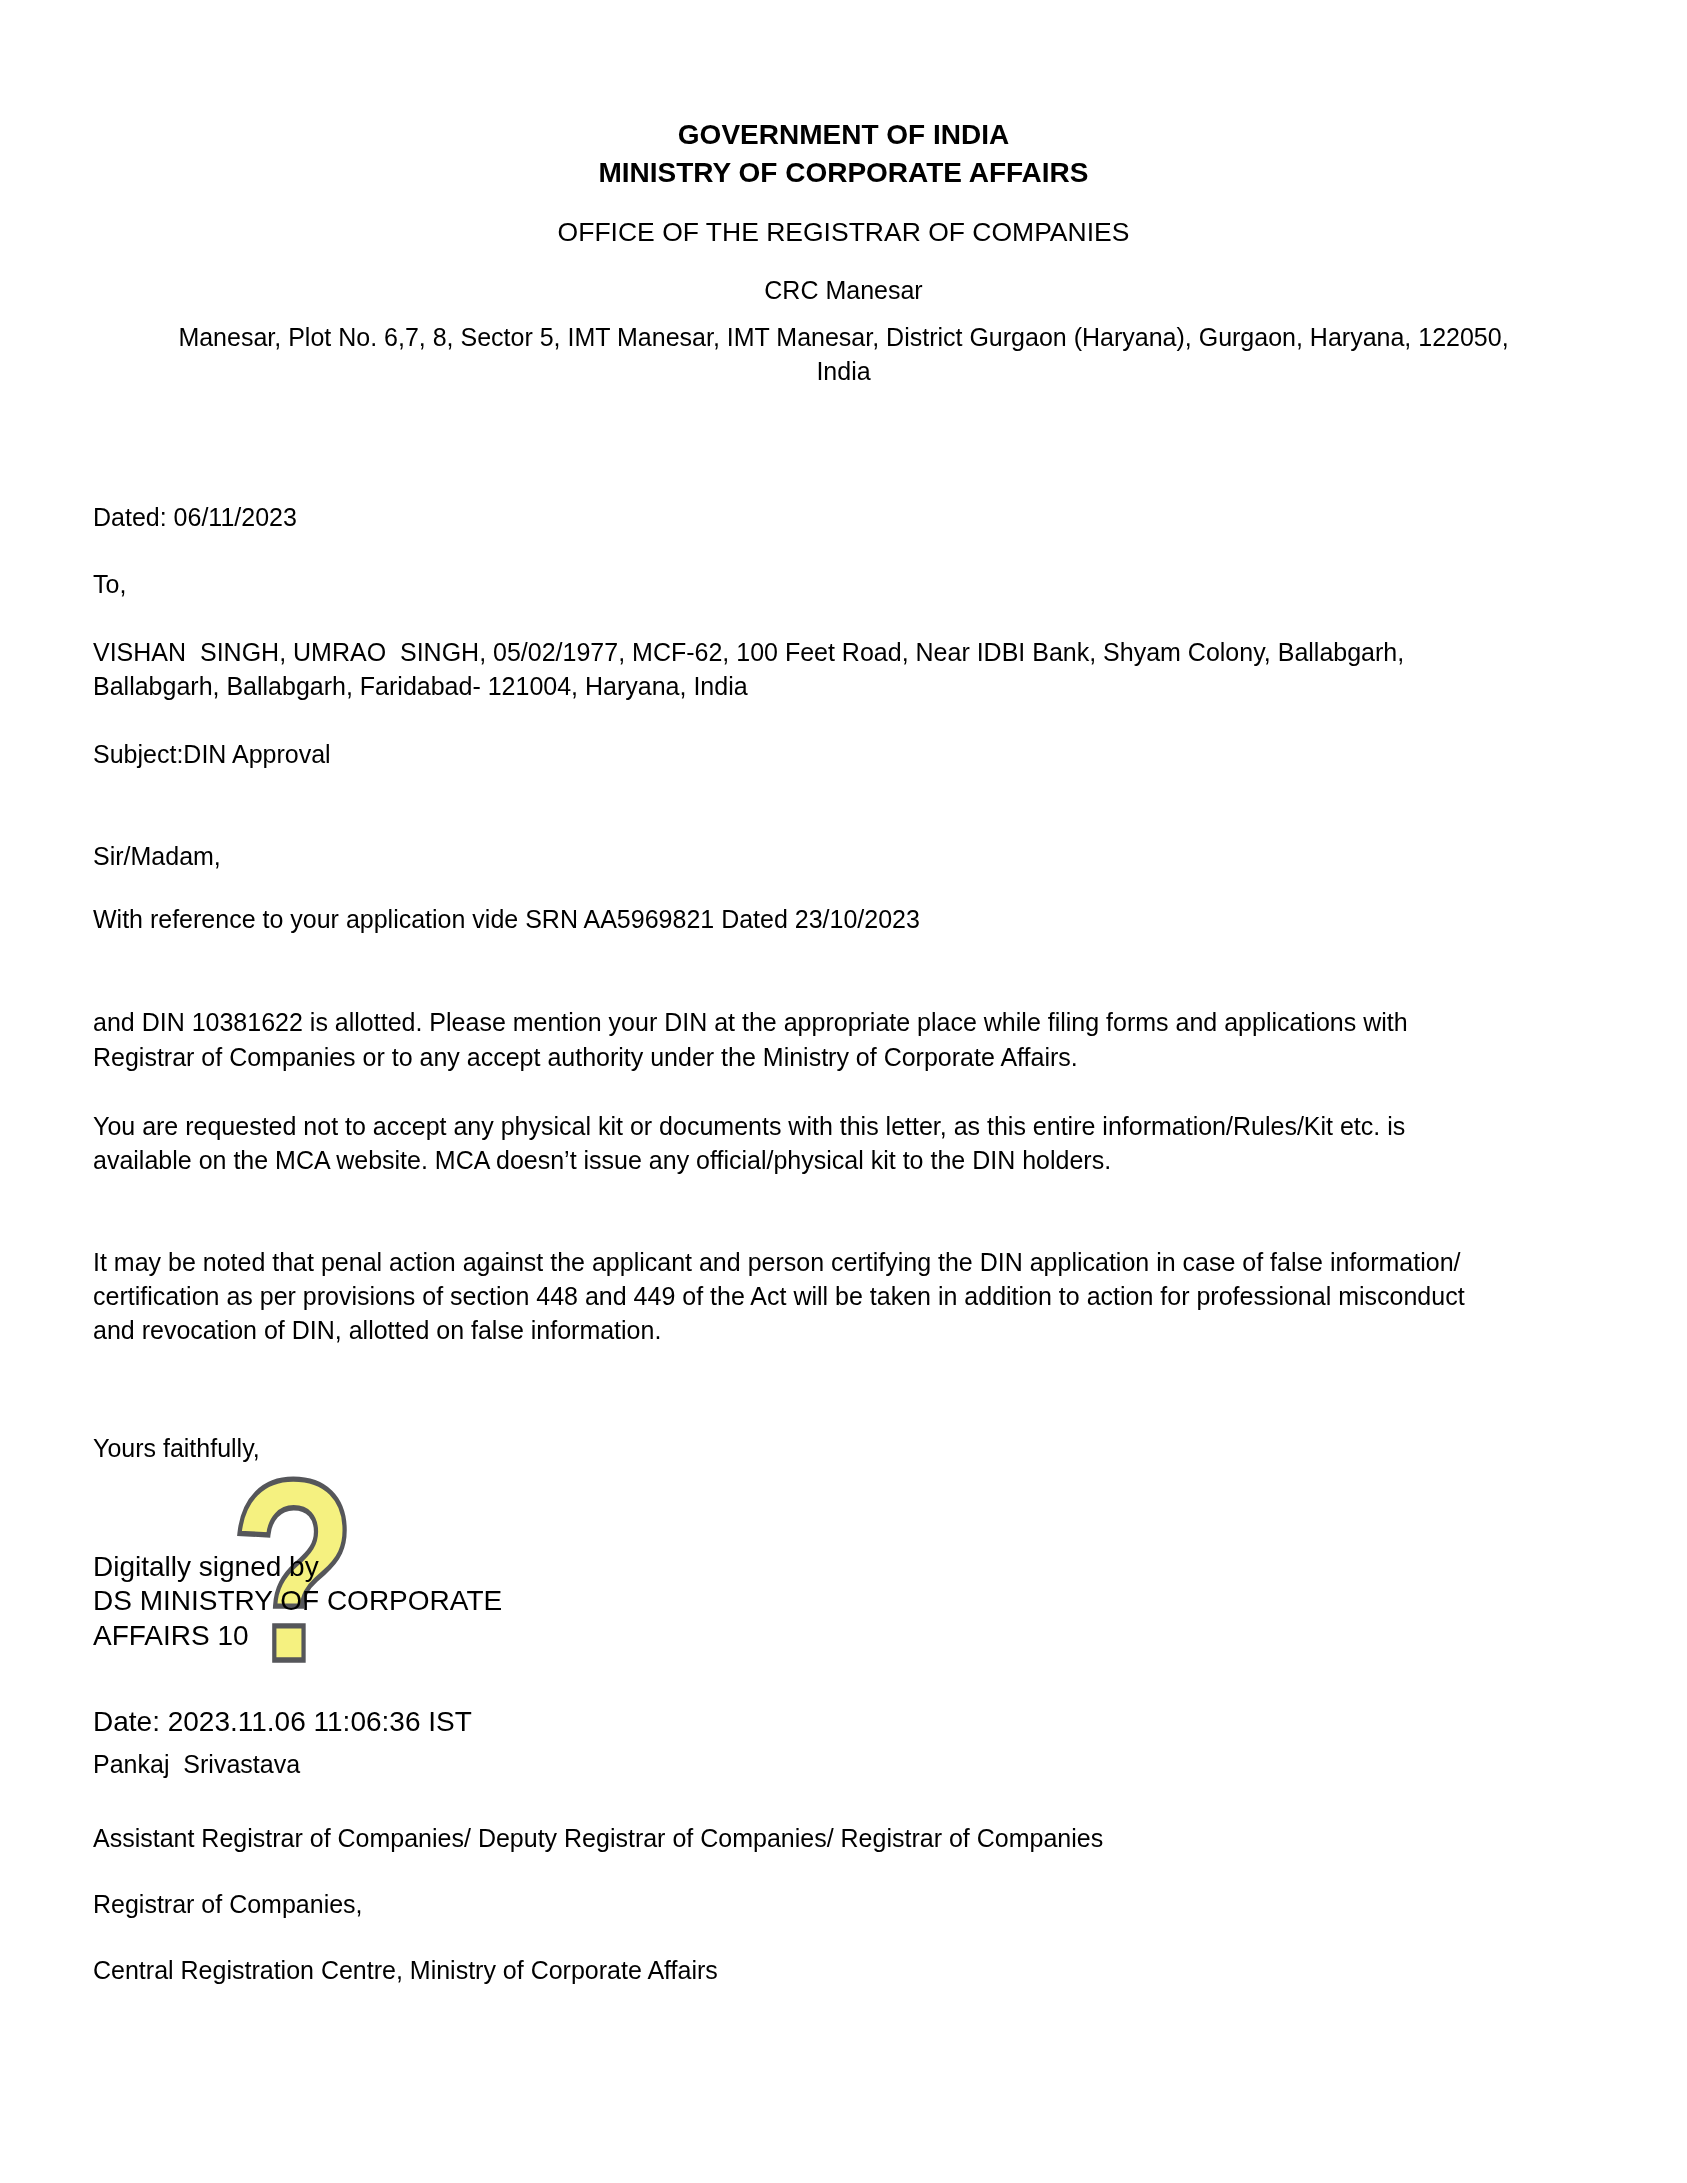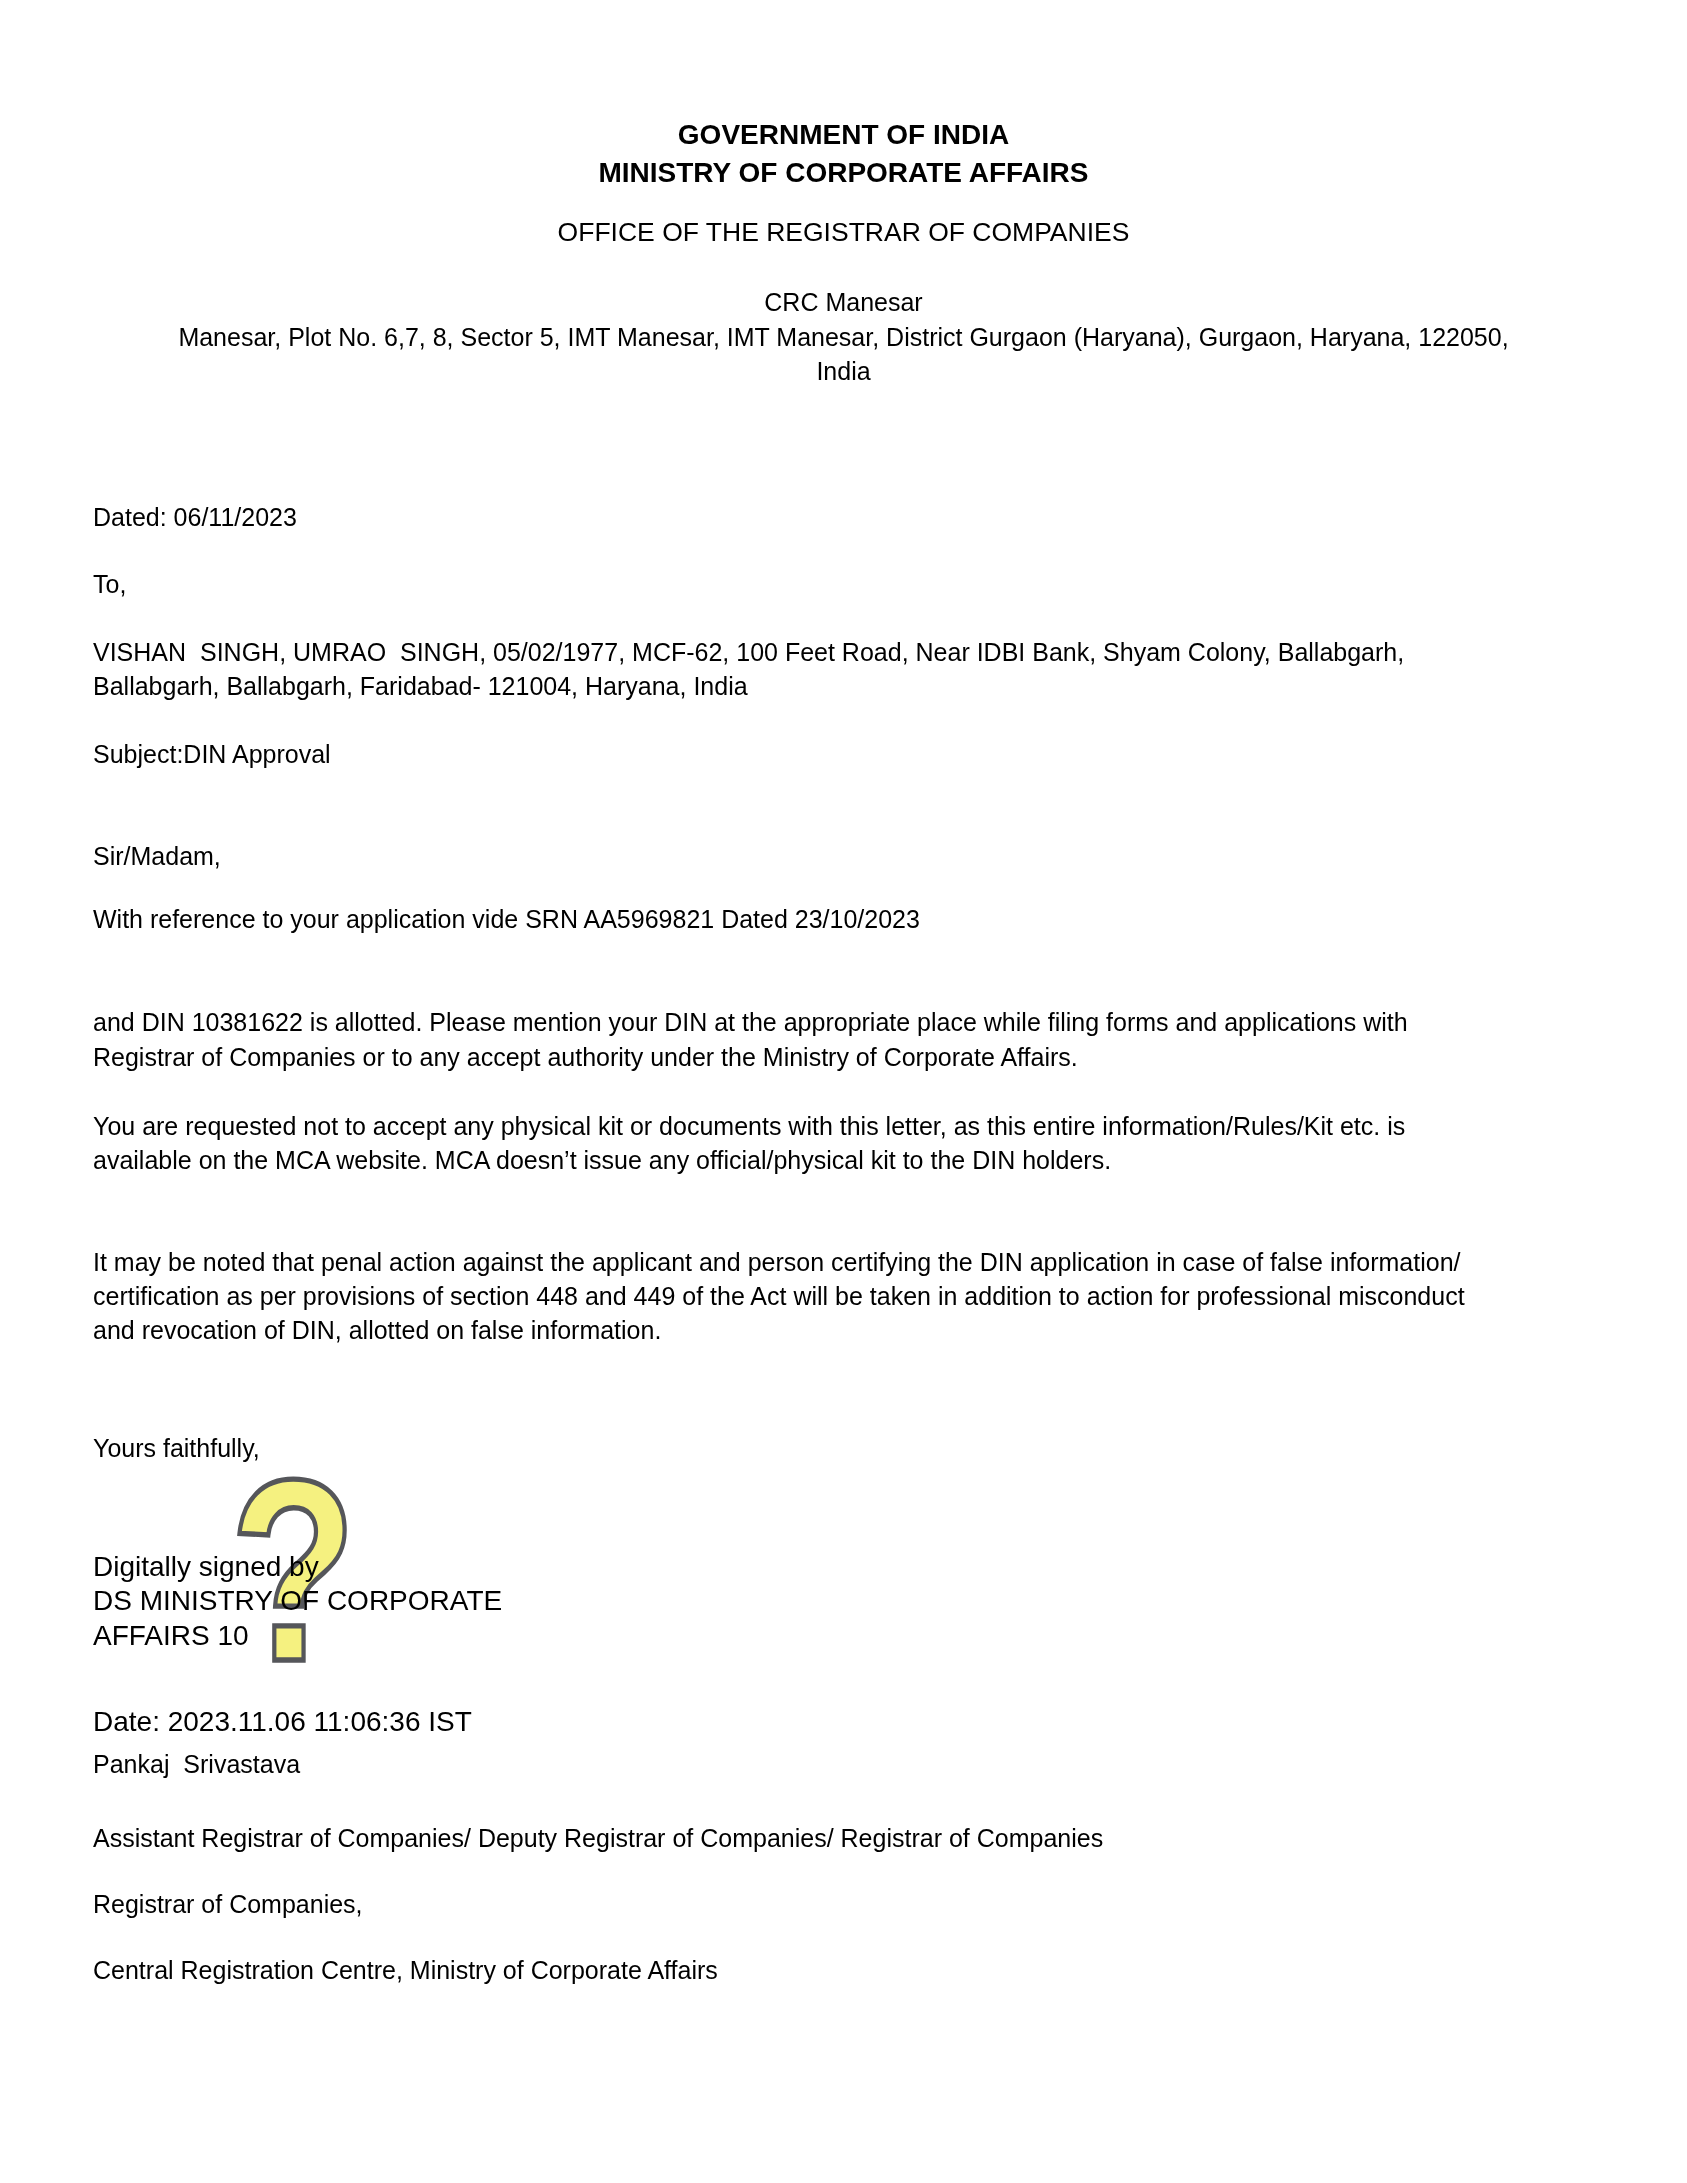--- a/index.html
+++ b/index.html
@@ -41,21 +41,21 @@
   }
 </style>
 </head>
 <body>
 
 <div class="page">
 
   <div class="ln center hdr-bold" style="top:119px">GOVERNMENT OF INDIA</div>
   <div class="ln center hdr-bold" style="top:157px">MINISTRY OF CORPORATE AFFAIRS</div>
   <div class="ln center hdr-reg" style="top:217px">OFFICE OF THE REGISTRAR OF COMPANIES</div>
-  <div class="ln center" style="top:288px">CRC Manesar</div>
+  <div class="ln center" style="top:276px">CRC Manesar</div>
   <div class="ln center" style="top:323px">Manesar, Plot No. 6,7, 8, Sector 5, IMT Manesar, IMT Manesar, District Gurgaon (Haryana), Gurgaon, Haryana, 122050,</div>
   <div class="ln center" style="top:357px">India</div>
 
   <div class="ln left" style="top:503px">Dated: 06/11/2023</div>
   <div class="ln left" style="top:570px">To,</div>
   <div class="ln left" style="top:638px">VISHAN  SINGH, UMRAO  SINGH, 05/02/1977, MCF-62, 100 Feet Road, Near IDBI Bank, Shyam Colony, Ballabgarh,</div>
   <div class="ln left" style="top:672px">Ballabgarh, Ballabgarh, Faridabad- 121004, Haryana, India</div>
 
   <div class="ln left" style="top:740px">Subject:DIN Approval</div>
   <div class="ln left" style="top:842px">Sir/Madam,</div>

